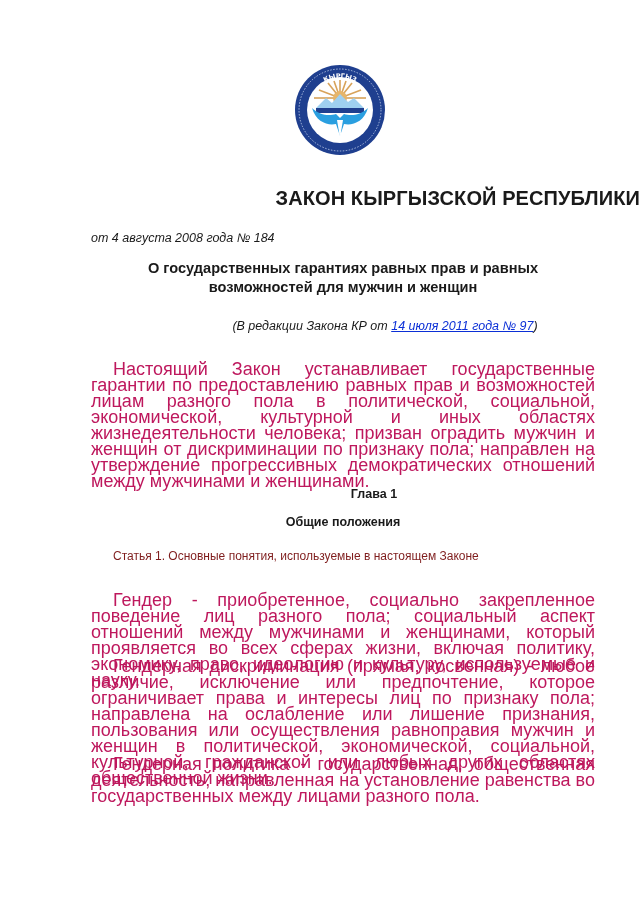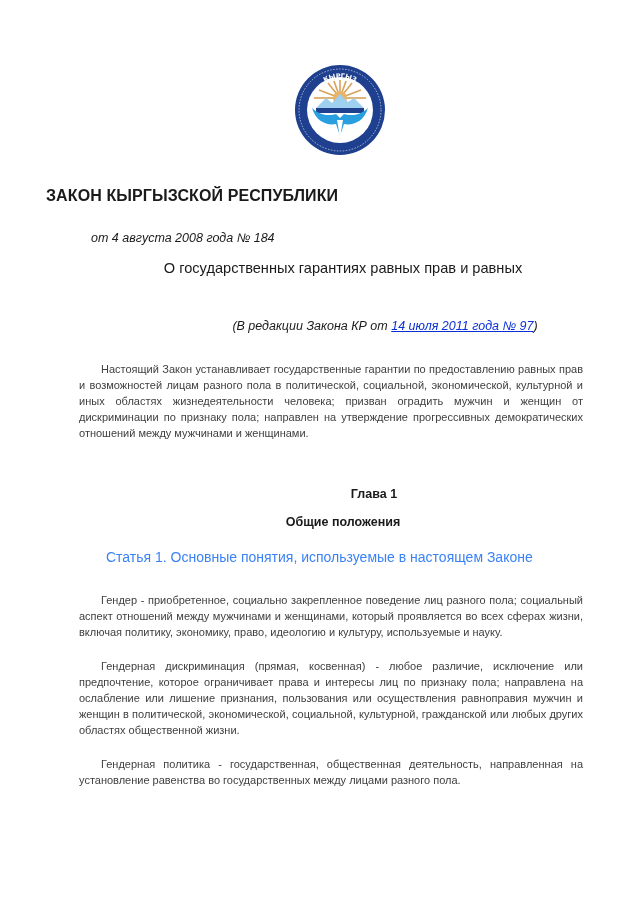--- a/index.html
+++ b/index.html
@@ -6,48 +6,48 @@
     body {
       width: 640px; height: 905px; position: relative; overflow: hidden;
       font-family: "Liberation Sans", "DejaVu Sans", sans-serif;
       color: #1a1a1a;
     }
     .emblem {
       position: absolute; left: 294px; top: 64px; width: 92px; height: 92px;
     }
     .law-title {
       position: absolute; left: 0; width: 640px; top: 187px;
-      text-align: left; font-weight: bold; font-size: 16px; letter-spacing: 0.1px;
-      padding-left: 46px; box-sizing: border-box;
+      text-align: right; font-weight: bold; font-size: 20px; letter-spacing: 0.1px;
+      padding-left: 62px; box-sizing: border-box;
     }
     .law-date {
       position: absolute; left: 91px; top: 231px; font-size: 12.5px; font-style: italic;
     }
     .law-subject {
       position: absolute; left: 0; width: 640px; top: 259px;
-      text-align: center; font-weight: normal; font-size: 14.6px; line-height: 19px;
+      text-align: center; font-weight: bold; font-size: 14.6px; line-height: 19px;
       padding-left: 46px; box-sizing: border-box;
     }
     .revision {
       position: absolute; left: 0; width: 640px; top: 319px;
       text-align: center; font-style: italic; font-size: 12.5px;
       padding-left: 46px; box-sizing: border-box; margin-left: 42px;
     }
     .revision a { color: #0b2fd6; text-decoration: underline; }
     .para {
-      position: absolute; left: 79px; width: 504px;
-      font-size: 11px; line-height: 16px; text-align: justify;
-      text-indent: 22px; color: #404040;
+      position: absolute; left: 91px; width: 504px;
+      font-size: 18px; line-height: 16px; text-align: justify;
+      text-indent: 22px; color: #be185d;
     }
     .center-heading {
       position: absolute; left: 0; width: 640px; text-align: center;
       font-weight: bold; font-size: 12.5px; padding-left: 46px; box-sizing: border-box;
     }
     .article {
-      position: absolute; left: 106px; top: 549px; font-size: 14px; color: #3b82f6;
+      position: absolute; left: 113px; top: 549px; font-size: 12px; color: #7f1d1d;
     }
   </style>
 </head>
 <body>
 
 <svg class="emblem" viewBox="0 0 92 92">
   <circle cx="46" cy="46" r="45" fill="#1f3f8f"></circle>
   <circle cx="46" cy="46" r="41" fill="none" stroke="#c9d6ee" stroke-width="0.8" stroke-dasharray="1.5 1.5"></circle>
   <circle cx="46" cy="46" r="33" fill="#ffffff"></circle>
 
@@ -79,20 +79,21 @@
     <textPath href="#arcBot" startOffset="50%" text-anchor="middle">РЕСПУБЛИКАСЫ</textPath>
   </text>
 </svg>
 
 <div class="law-title">ЗАКОН КЫРГЫЗСКОЙ РЕСПУБЛИКИ</div>
 
 <div class="law-date">от 4 августа 2008 года № 184</div>
 
 <div class="law-subject">
   <div>О государственных гарантиях равных прав и равных</div>
+  <div>возможностей для мужчин и женщин</div>
 </div>
 
 <div class="revision">
   <span>(В редакции Закона КР от </span><a href="#">14 июля 2011 года № 97</a><span>)</span>
 </div>
 
 <div class="para" style="top:361px;">Настоящий Закон устанавливает государственные гарантии по предоставлению равных прав и возможностей лицам разного пола в политической, социальной, экономической, культурной и иных областях жизнедеятельности человека; призван оградить мужчин и женщин от дискриминации по признаку пола; направлен на утверждение прогрессивных демократических отношений между мужчинами и женщинами.</div>
 
 <div class="center-heading" style="top:487px;margin-left:31px;">Глава 1</div>
 <div class="center-heading" style="top:515px;">Общие положения</div>

